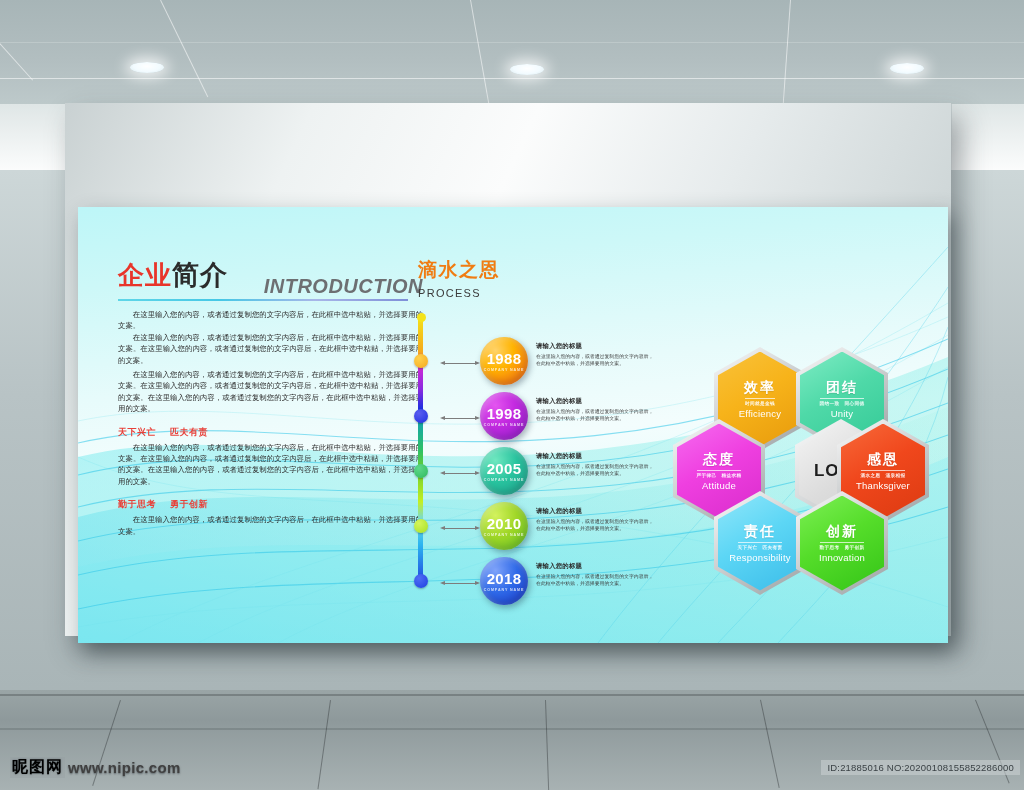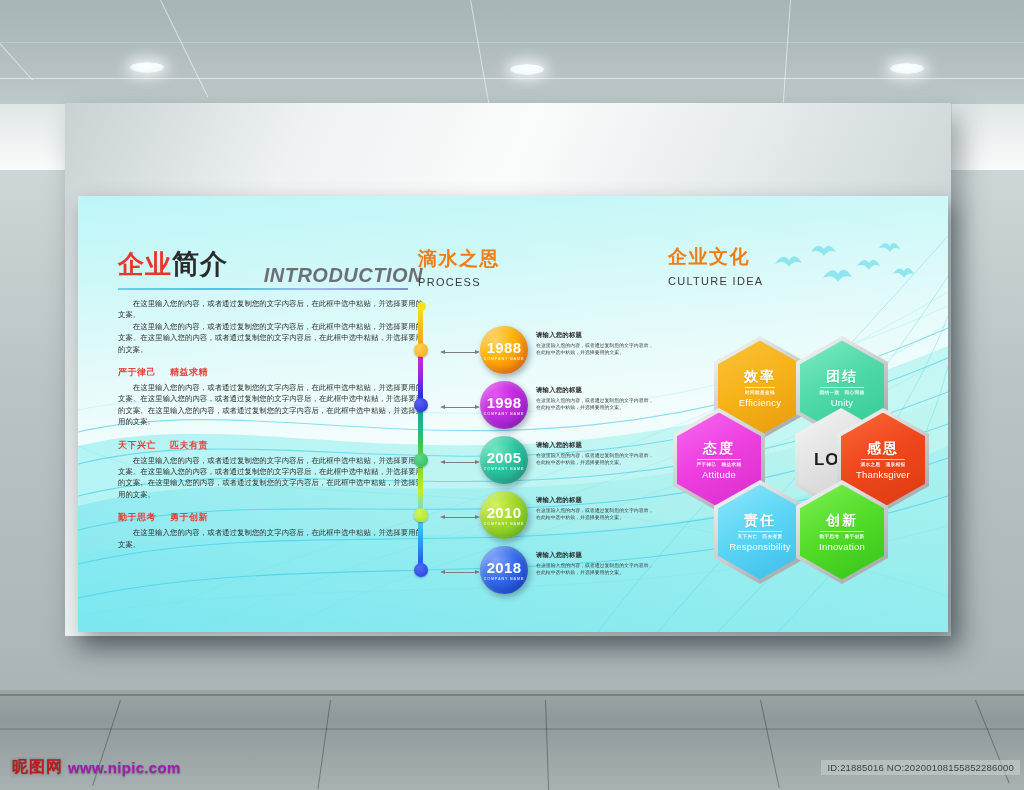--- a/index.html
+++ b/index.html
@@ -54,21 +54,21 @@
 
   
   .panel {
     position:absolute; left:65px; top:103px; width:886px; height:533px;
     background:linear-gradient(115deg,#c9d1d2 0%,#eef2f2 22%,#fbfcfc 42%,#e6ebec 62%,#cfd7d8 82%,#b9c3c4 100%);
     box-shadow:10px 14px 26px rgba(40,50,55,.42);
   }
 
   
   .poster {
-    position:absolute; left:78px; top:196px; width:870px; height:436px;
+    position:absolute; left:78px; top:207px; width:870px; height:436px;
     overflow:hidden;
     background:linear-gradient(175deg,#bdf6f8 0%,#cdf8f8 16%,#e7fbfb 38%,#f3fdfd 52%,#e6fafb 68%,#cdf5f7 84%,#b6f1f6 100%);
     box-shadow:6px 9px 20px rgba(35,48,54,.45);
   }
   .poster-waves { position:absolute; inset:0; }
 
   
   .col-intro { position:absolute; left:40px; top:50px; width:305px; }
   .intro-head { position:relative; height:44px; }
   .intro-cn1 {
@@ -164,26 +164,26 @@
   .hx-sub .g { display:inline-block; width:5px; }
   .hx-en { font-size:9.5px; color:#fff; margin-top:2px; letter-spacing:.2px; }
   .hex-logo-in {
     background:linear-gradient(145deg,#f4f4f4,#dcdcdc 55%,#cfcfcf);
   }
   .hx-logo { font-size:17px; font-weight:700; color:#1d1d1d; letter-spacing:1px; }
 
   
   .wm { position:absolute; left:10px; top:757px; display:flex; align-items:center; gap:3px; }
   .wm-box {
-    font-size:16px; font-weight:700; color:#b91c1c; letter-spacing:1px;
+    font-size:16px; font-weight:700; color:#000000; letter-spacing:1px;
     font-family:"DejaVu Sans","Liberation Sans",sans-serif;
     text-shadow:0 0 2px rgba(90,100,105,.9);
     background:rgba(150,158,161,.35); padding:0 2px;
   }
-  .wm-url { font-size:15px; font-weight:700; color:#a21caf; letter-spacing:.3px;
+  .wm-url { font-size:15px; font-weight:700; color:#404040; letter-spacing:.3px;
     text-shadow:0 1px 2px rgba(70,78,82,.8); }
   .idbadge {
     position:absolute; right:4px; top:760px;
     background:rgba(200,206,208,.6); color:#3a4145;
     font-size:9.5px; letter-spacing:.2px; padding:2px 6px;
     font-family:"Liberation Sans",sans-serif;
   }
 </style>
 </head>
 <body>
@@ -267,23 +267,20 @@
     <div class="col-intro">
       <div class="intro-head">
         <span class="intro-cn1">企业</span><span class="intro-cn2">简介</span>
         <span class="intro-en">INTRODUCTION</span>
         <span class="rule"></span>
       </div>
 
       <p class="body-p">在这里输入您的内容，或者通过复制您的文字内容后，在此框中选中粘贴，并选择要用的文案。</p>
       <p class="body-p" style="margin-top:0;">在这里输入您的内容，或者通过复制您的文字内容后，在此框中选中粘贴，并选择要用的文案。在这里输入您的内容，或者通过复制您的文字内容后，在此框中选中粘贴，并选择要用的文案。</p>
 
-      <div class="sub-head">
-        <span>严于律己</span><span class="gap"></span><span>精益求精</span>
-      </div>
       <p class="body-p" style="margin-top:3px;">在这里输入您的内容，或者通过复制您的文字内容后，在此框中选中粘贴，并选择要用的文案。在这里输入您的内容，或者通过复制您的文字内容后，在此框中选中粘贴，并选择要用的文案。在这里输入您的内容，或者通过复制您的文字内容后，在此框中选中粘贴，并选择要用的文案。</p>
 
       <div class="sub-head">
         <span>天下兴亡</span><span class="gap"></span><span>匹夫有责</span>
       </div>
       <p class="body-p" style="margin-top:3px;">在这里输入您的内容，或者通过复制您的文字内容后，在此框中选中粘贴，并选择要用的文案。在这里输入您的内容，或者通过复制您的文字内容后，在此框中选中粘贴，并选择要用的文案。在这里输入您的内容，或者通过复制您的文字内容后，在此框中选中粘贴，并选择要用的文案。</p>
 
       <div class="sub-head">
         <span>勤于思考</span><span class="gap"></span><span>勇于创新</span>
       </div>
@@ -378,34 +375,20 @@
           <span class="tl-year">2018</span>
           <span class="tl-sub">COMPANY NAME</span>
         </div>
         <div class="tl-text">
           <div class="tl-title">请输入您的标题</div>
           <div class="tl-body">在这里输入您的内容，或者通过复制您的文字内容后，在此框中选中粘贴，并选择要用的文案。</div>
         </div>
       </div>
     </div>
 
-    <div class="col-cult">
-      <div class="cult-cn">企业文化</div>
-      <div class="cult-en">CULTURE  IDEA</div>
-      <svg class="birds" viewBox="0 0 180 62">
-        <g fill="#8fe6ef">
-          <path d="M22,26 q8,-12 14,-4 q6,-9 13,3 q-9,-3 -13,4 q-5,-8 -14,-3z"></path>
-          <path d="M58,14 q7,-11 13,-3 q5,-8 12,3 q-8,-3 -12,4 q-5,-7 -13,-4z"></path>
-          <path d="M70,40 q9,-13 15,-4 q6,-10 14,3 q-10,-3 -14,5 q-5,-9 -15,-4z"></path>
-          <path d="M104,28 q7,-10 12,-3 q5,-8 11,3 q-7,-3 -11,4 q-4,-7 -12,-4z"></path>
-          <path d="M126,10 q6,-9 11,-2 q4,-7 10,3 q-7,-3 -10,3 q-4,-6 -11,-4z"></path>
-          <path d="M140,36 q6,-9 11,-3 q4,-7 10,3 q-7,-2 -10,4 q-4,-7 -11,-4z"></path>
-        </g>
-      </svg>
-    </div>
 
     <div class="hexwrap">
 
       <div class="hex" style="left:48px;top:0;background:linear-gradient(145deg,#fafafa,#9aa0a2);">
         <div class="hex-in" style="background:linear-gradient(150deg,#f9c23a,#f7b31a 45%,#e79a0b);">
           <span class="hx-cn">效率</span>
           <span class="hx-sub">时间就是金钱</span>
           <span class="hx-en">Efficiency</span>
         </div>
       </div>

